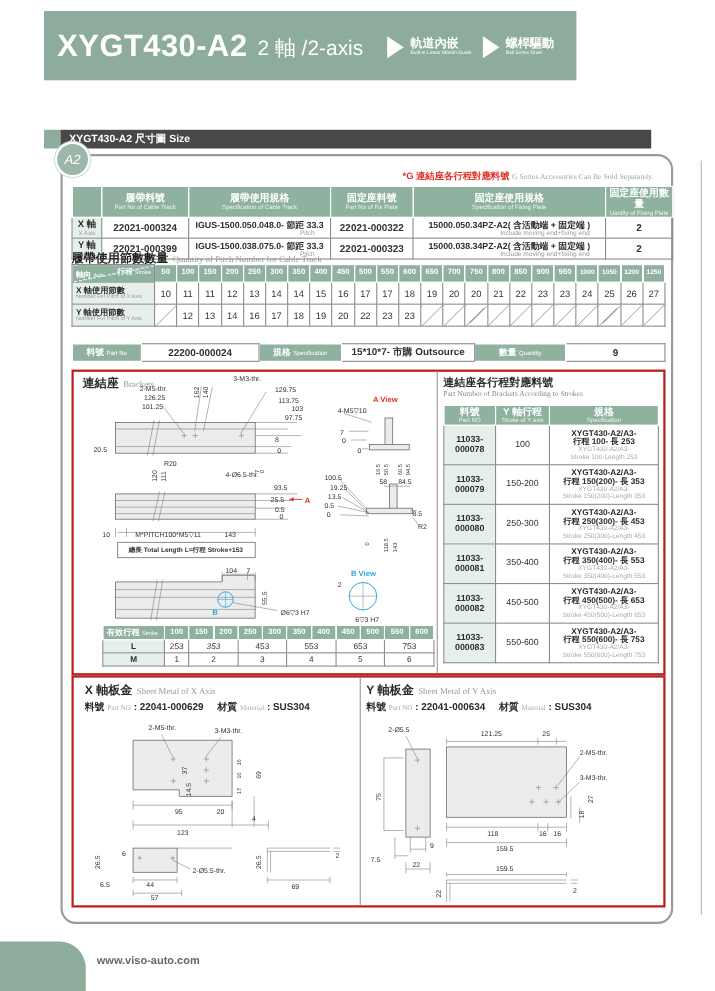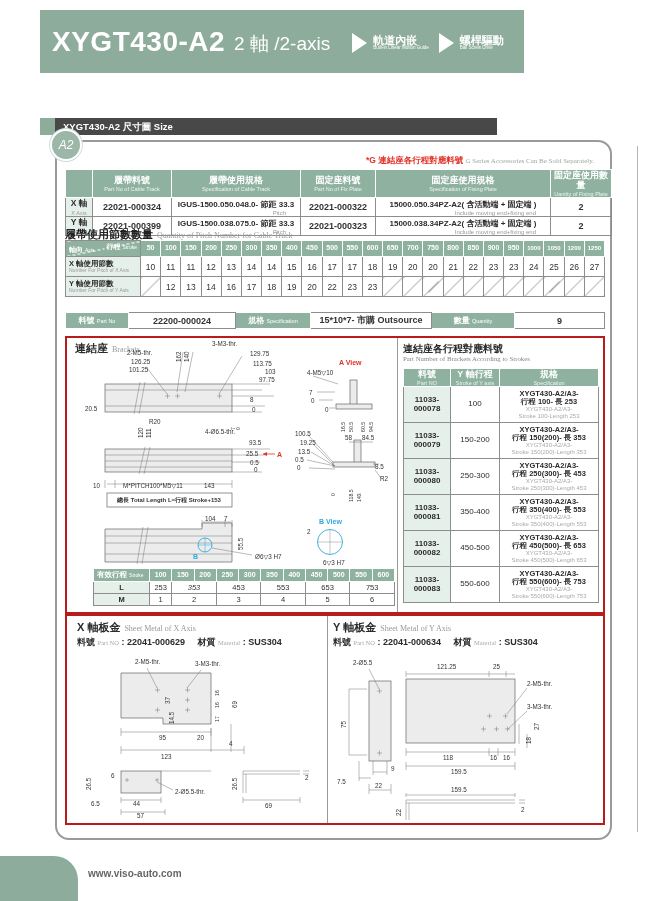--- a/index.html
+++ b/index.html
@@ -14,21 +14,21 @@
   .badges{display:flex;margin-left:22px;margin-top:2px;}
   .badge{display:flex;align-items:center;margin-right:10px;}
   .tri{width:0;height:0;border-left:15px solid #fff;border-top:10px solid transparent;
        border-bottom:10px solid transparent;margin-right:6px;}
   .badge-txt{display:flex;flex-direction:column;line-height:1.1;}
   .badge-zh{font-size:11px;font-weight:bold;}
   .badge-en{font-size:4.5px;}
   
   .secbar{position:absolute;left:40px;top:118px;display:flex;height:17px;}
   .secbar-sq{width:15px;height:17px;background:#8dac9b;}
-  .secbar-bar{width:442px;height:17px;background:#484848;color:#fff;font-size:9.5px;
+  .secbar-bar{width:537px;height:17px;background:#484848;color:#fff;font-size:9.5px;
               font-weight:bold;line-height:17px;padding-left:8px;box-sizing:border-box;}
   
   .panel{position:absolute;left:55px;top:140px;width:557px;height:700px;border:2px solid #9a9a9a;
          border-radius:14px;box-sizing:border-box;}
   .rightline{position:absolute;left:637px;top:146px;width:1px;height:686px;background:#b5b5b5;}
   .a2-badge{position:absolute;left:-7px;top:-13px;width:28px;height:28px;border-radius:50%;
             background:#9cb6a7;border:2px solid #fff;color:#fff;font-size:12px;font-style:italic;
             display:flex;align-items:center;justify-content:center;box-shadow:0 0 0 1px #cdd;}
   .sec-title{position:absolute;left:20px;font-size:11px;font-weight:bold;color:#222;white-space:nowrap;}
   .sec-title .en{font-weight:normal;font-size:8px;color:#999;font-family:"Liberation Serif",serif;margin-left:4px;}

